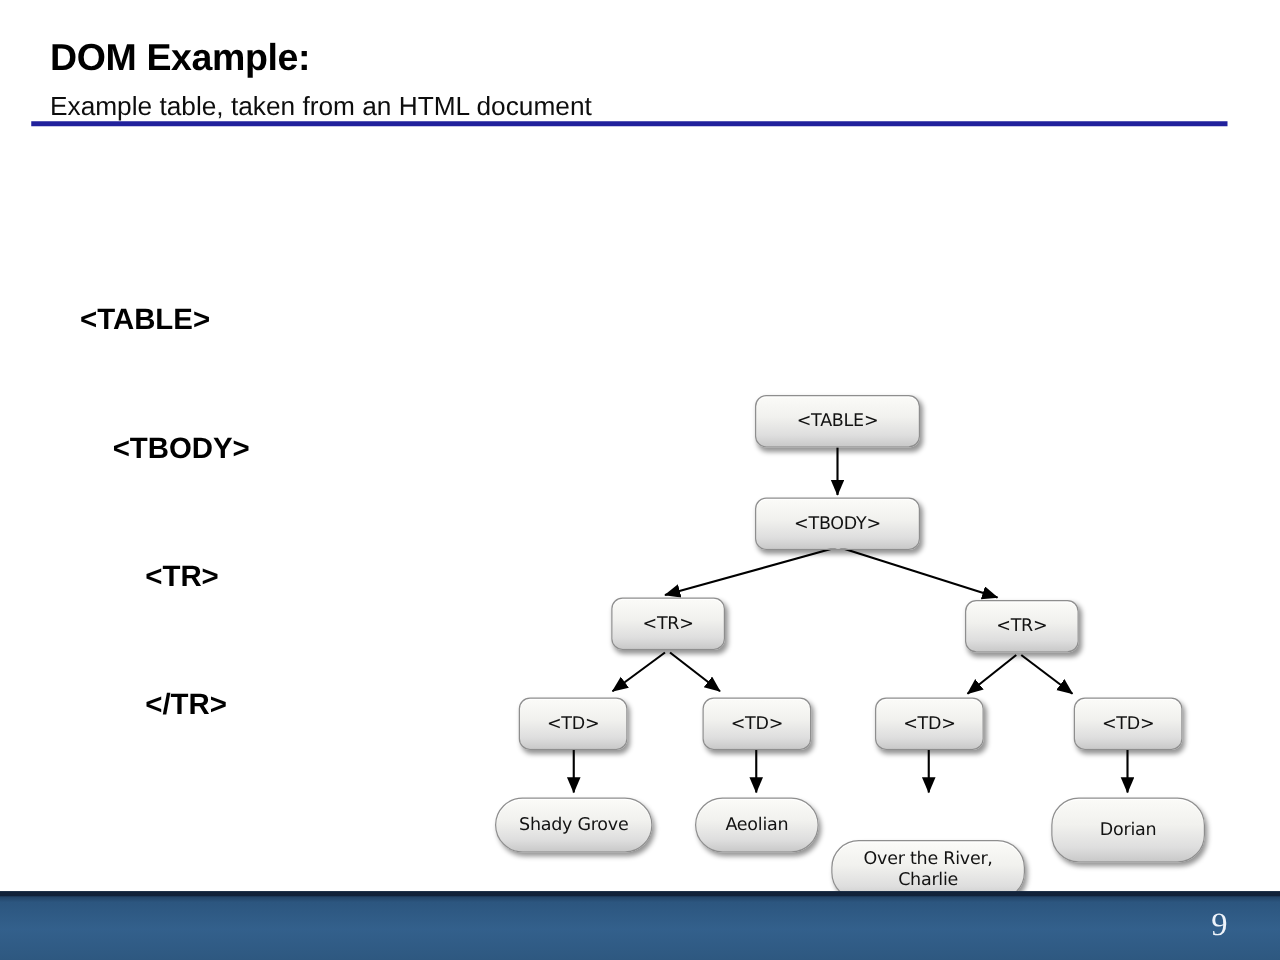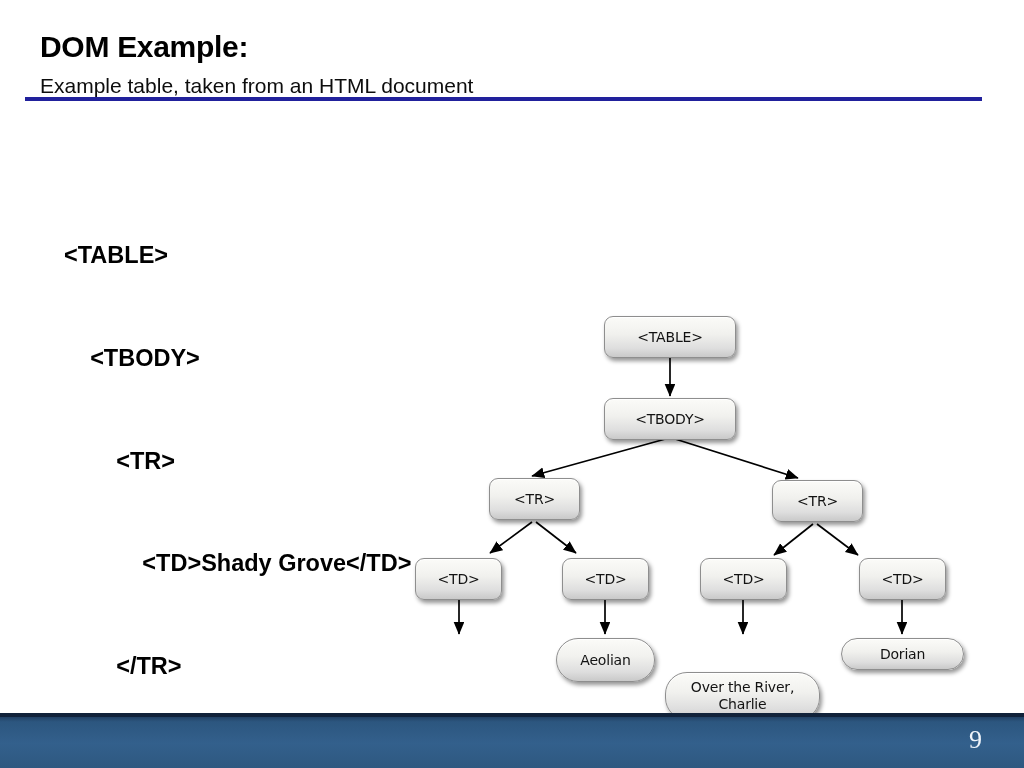--- a/index.html
+++ b/index.html
@@ -138,21 +138,20 @@
 <div id="slide-header">
   <div id="slide-title">DOM Example:</div>
   <div id="slide-subtitle">Example table, taken from an HTML document</div>
   <div id="title-rule"></div>
 </div>
 
 <div id="code-block">
   <span class="code-line">&lt;TABLE&gt;</span>
   <span class="code-line">    <span>&lt;TBODY&gt;</span></span>
   <span class="code-line">        <span>&lt;TR&gt;</span></span>
-  <span class="code-line">            <span>&lt;TD&gt;Shady Grove&lt;/TD&gt;</span></span>
   <span class="code-line">        <span>&lt;/TR&gt;</span></span>
   
   
   
   
   
   
 </div>
 
 <div id="dom-diagram">
@@ -193,27 +192,28 @@
   <div class="node-box node-tag" style="left:392px; top:180px; width:91px; height:42px;">&lt;TR&gt;</div>
 
   <div class="node-box node-tag" style="left:35px; top:258px; width:87px; height:42px;">&lt;TD&gt;</div>
 
   <div class="node-box node-tag" style="left:182px; top:258px; width:87px; height:42px;">&lt;TD&gt;</div>
 
   <div class="node-box node-tag" style="left:320px; top:258px; width:87px; height:42px;">&lt;TD&gt;</div>
 
   <div class="node-box node-tag" style="left:479px; top:258px; width:87px; height:42px;">&lt;TD&gt;</div>
 
+  <div class="node-box node-leaf" style="left:16px; top:338px; width:126px; height:44px;">Shady Grove</div>
 
   <div class="node-box node-leaf" style="left:176px; top:338px; width:99px; height:44px;">Aeolian</div>
 
   <div class="node-box node-leaf" style="left:285px; top:336px; width:155px; height:48px; flex-direction:column; line-height:17px;margin-top:36px;">
     <span>Over the River,</span>
     <span>Charlie</span>
   </div>
 
-  <div class="node-box node-leaf" style="left:461px; top:338px; width:123px; height:32px;text-align:center;">Dorian</div>
+  <div class="node-box node-leaf" style="left:461px; top:338px; width:123px; height:52px;text-align:center;">Dorian</div>
 </div>
 
 <div id="footer-bar">
   <div id="footer-topline"></div>
   <div id="page-number">9</div>
 </div>
 
 </body></html>

